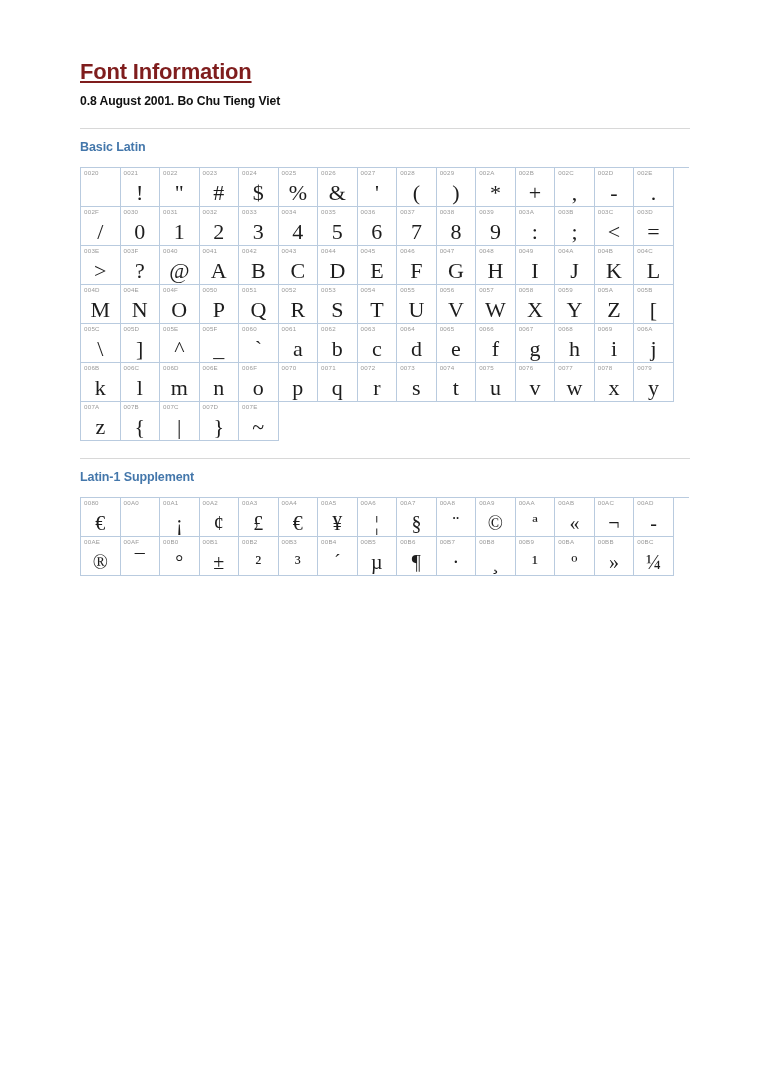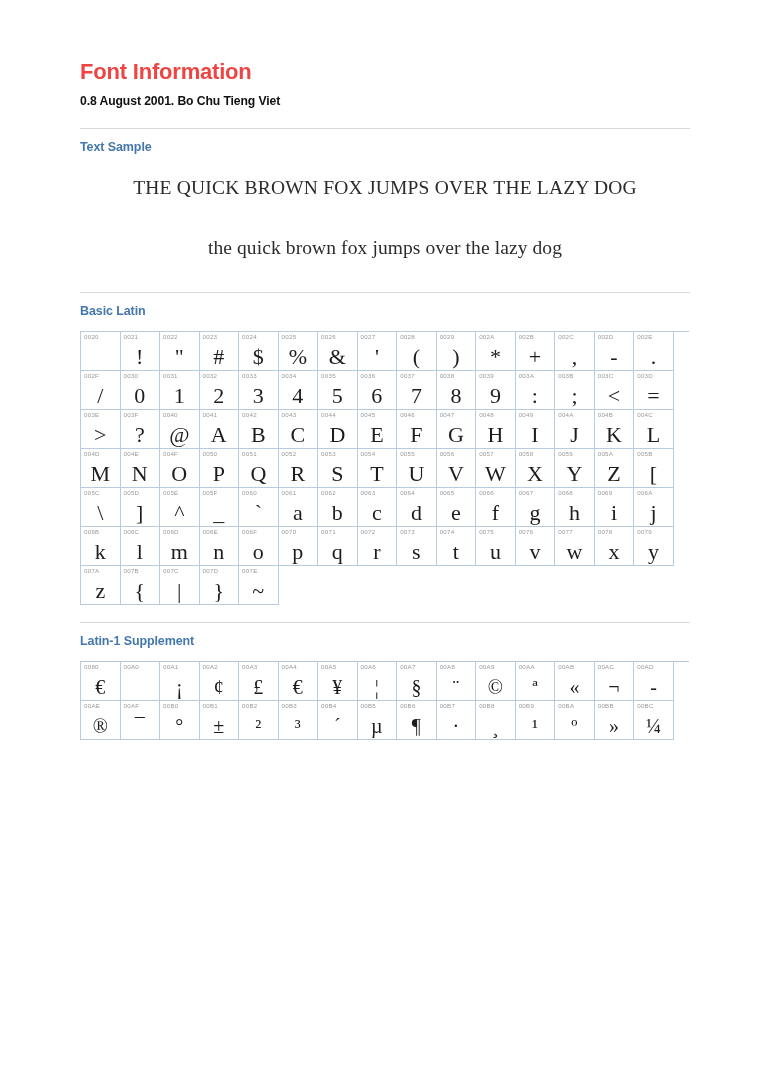--- a/index.html
+++ b/index.html
@@ -25,24 +25,25 @@
     position: absolute;
     left: 80px;
     top: 58px;
     width: 610px;
   }
 
   
   .doc-title {
     font-size: 22px;
     font-weight: bold;
-    color: #ef4444;
+    color: #7f1d1d;
     letter-spacing: -0.2px;
     line-height: 1.25;
     margin: 0 0 5px 0;
+    text-decoration: underline;
   }
   .meta-line {
     font-size: 12.2px;
     font-weight: bold;
     color: #111111;
     line-height: 20.3px;
     letter-spacing: -0.1px;
     white-space: nowrap;
   }
 
@@ -136,28 +137,20 @@
 <body>
 
 <div class="page">
   <div class="content">
 
     <div>
       <h1 class="doc-title">Font Information</h1>
       <div class="meta-line">0.8 August 2001. Bo Chu Tieng Viet</div>
     </div>
 
-    <div class="section">
-      <hr class="rule">
-      <div class="section-title">Text Sample</div>
-      <div class="sample-wrap">
-        <div class="sample sample-upper">THE QUICK BROWN FOX JUMPS OVER THE LAZY DOG</div>
-        <div class="sample sample-lower">the quick brown fox jumps over the lazy dog</div>
-      </div>
-    </div>
 
     <div class="section">
       <hr class="rule">
       <div class="section-title">Basic Latin</div>
       <div class="glyph-grid" id="grid-basic-latin">
           <div class="glyph-cell">
             <span class="glyph-code">0020</span>
             <span class="glyph-char"></span>
           </div>
           <div class="glyph-cell">

